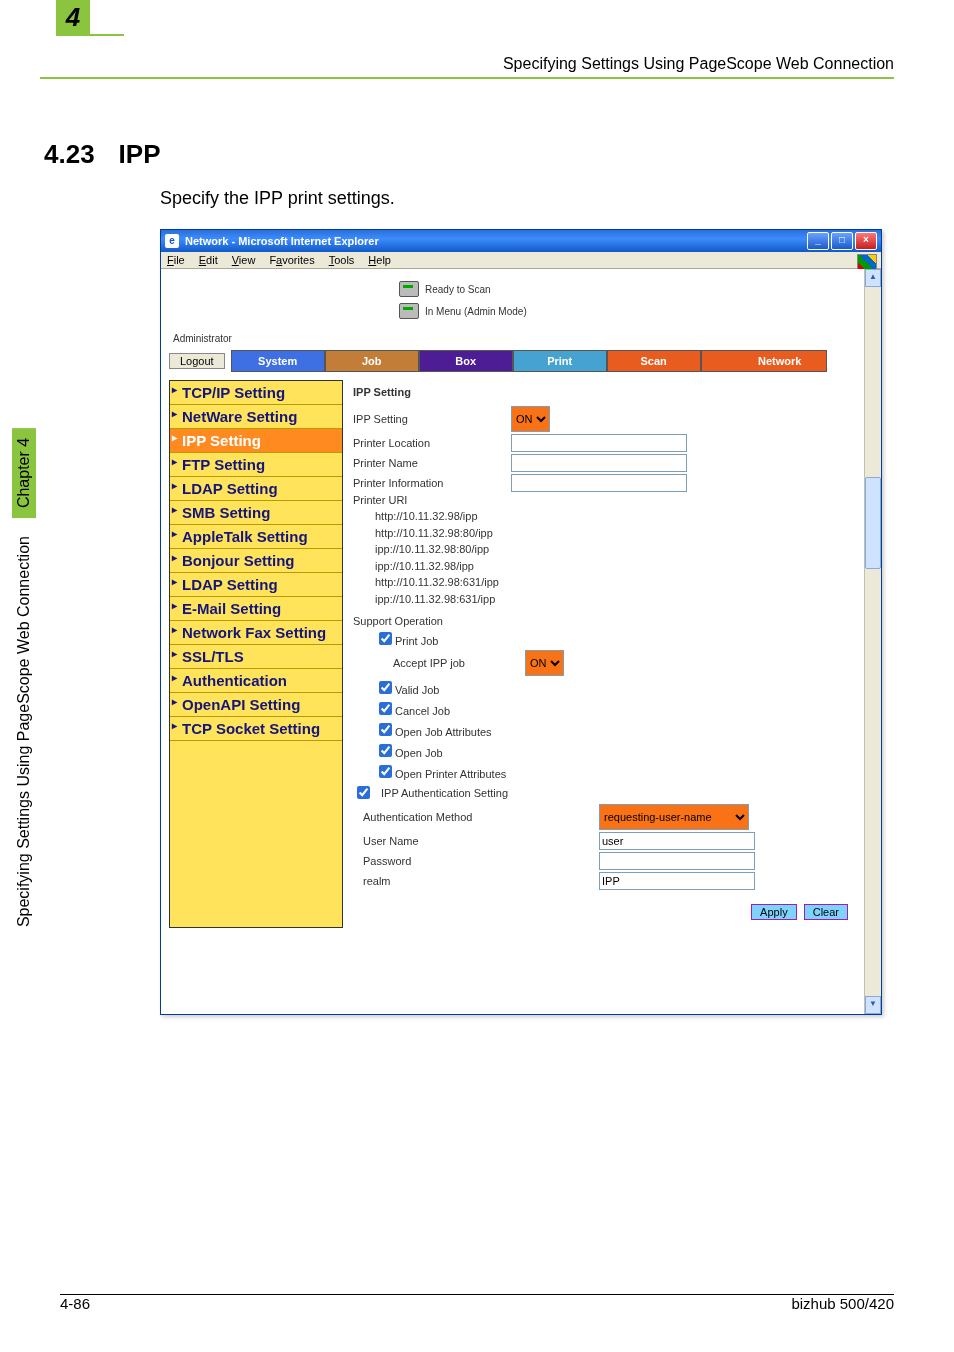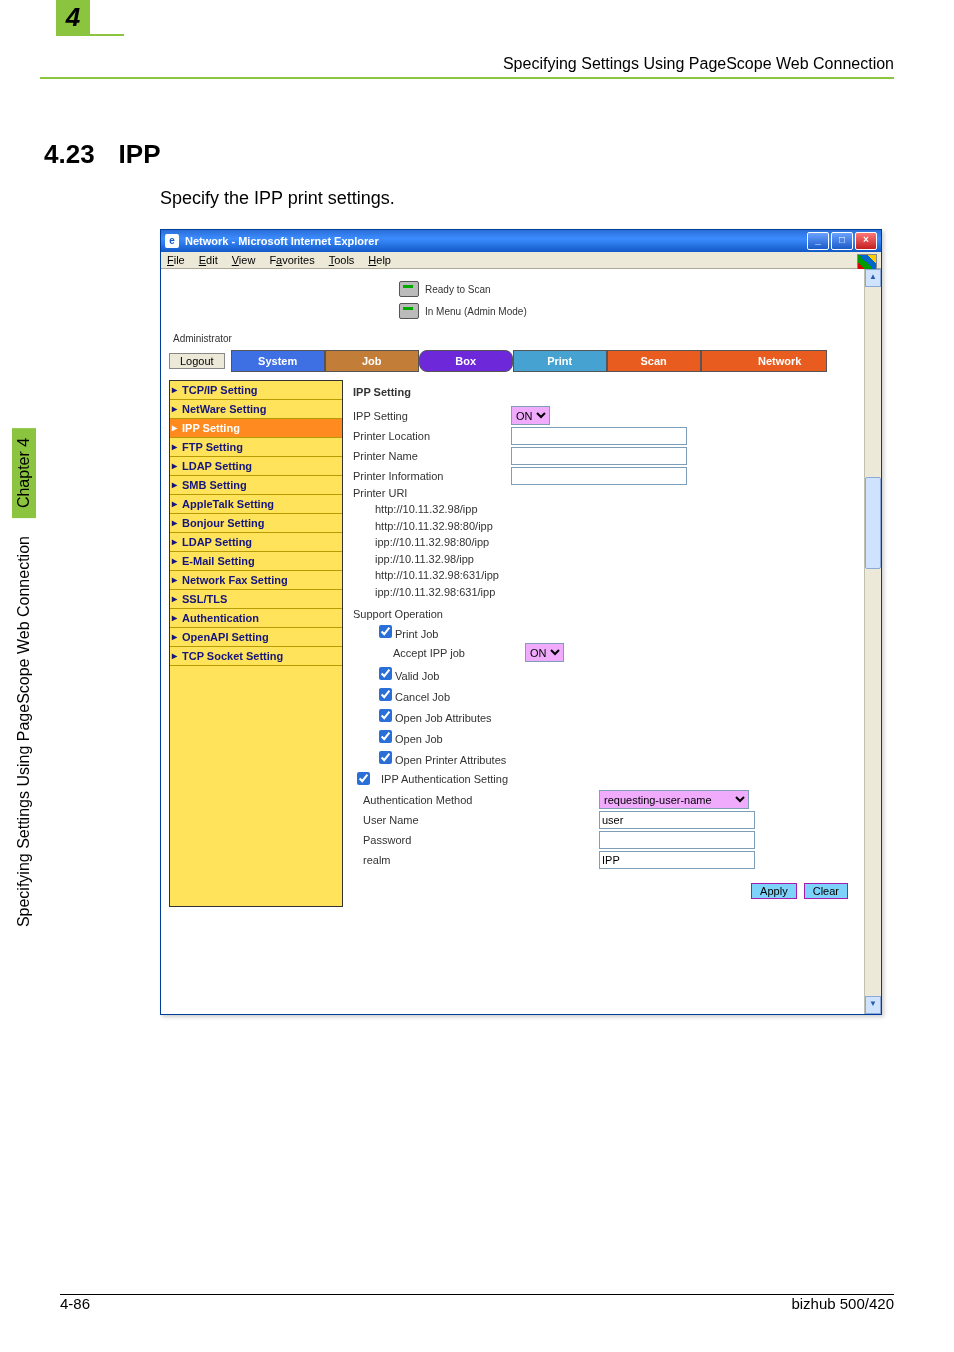--- a/index.html
+++ b/index.html
@@ -158,51 +158,51 @@
   .tabs-row{display:flex;align-items:center;gap:0;margin-bottom:8px;}
   .logout-btn{
     background:#ece9d8;border:1px solid #888;padding:1px 10px;font-size:11px;margin-right:6px;
   }
   .tab{
     flex:0 0 92px;height:20px;text-align:center;line-height:20px;color:#fff;font-size:11px;
     border:1px solid #555;font-weight:bold;
   }
   .tab.system{background:#3e6fe3;}
   .tab.job{background:#c27d39;}
-  .tab.box{background:#6d28d9;border-radius:8px;}
+  .tab.box{background:#4c1d95;}
   .tab.print{background:#46a2d1;}
   .tab.scan{background:#e85c20;}
   .tab.network{background:#e85c20;padding-left:32px;}
 
   .columns{display:flex;gap:0;}
   .sidebar{
     width:172px;background:#ffe35a;border:1px solid #333;
   }
   .side-item{
     border-bottom:1px solid #b89b00;
     padding:3px 6px 3px 12px;
-    font-size:11px;font-weight:bold;color:#14157d;
+    font-size:15px;font-weight:bold;color:#14157d;
     position:relative;
   }
   .side-item::before{
     content:"▸";position:absolute;left:2px;top:3px;color:#14157d;font-size:10px;
   }
   .side-item.active{background:#ff8a1f;color:#fff;}
   .side-item.active::before{color:#fff;}
 
   .settings-pane{
     flex:1;padding:4px 8px 8px 10px;font-size:11px;color:#333;
   }
   .settings-pane h4{font-size:11px;font-weight:bold;margin:2px 0 8px;}
   .srow{display:flex;align-items:center;margin:2px 0;gap:8px;}
   .srow .lbl{width:150px;}
   .srow .ind{padding-left:22px;}
   .srow .ind2{padding-left:40px;}
   .txt{border:1px solid #7e9db9;height:16px;width:170px;font-size:11px;padding:0 2px;background:#fff;}
-  .sel{border:1px solid #7e9db9;height:19px;font-size:11px;background:#f0abfc;}
+  .sel{border:1px solid #7e9db9;height:26px;font-size:11px;background:#f97316;}
   .chk{accent-color:#2a6ed8;margin-right:3px;}
   .uri-list{margin:2px 0 8px 22px;line-height:1.5;}
   .btnrow{text-align:right;margin-top:14px;}
   .fbtn{background:#7dd3fc;border:1px solid #a21caf;font-size:11px;padding:1px 8px;margin-left:4px;}
 </style>
 </head>
 <body>
 
 <div class="page">
   <div class="chapter-tab">4</div>

